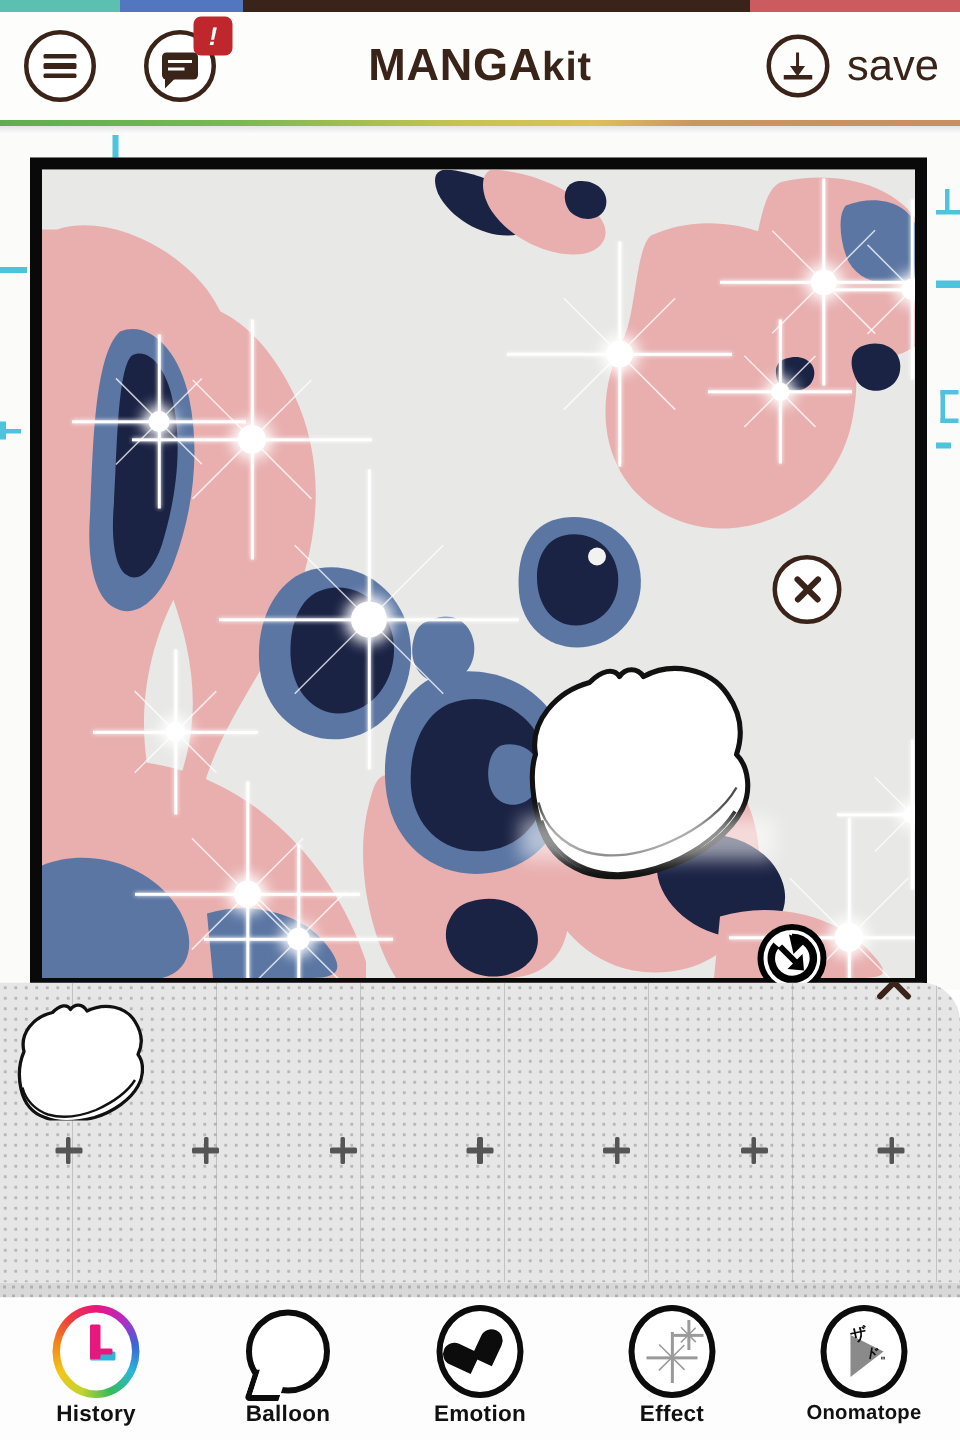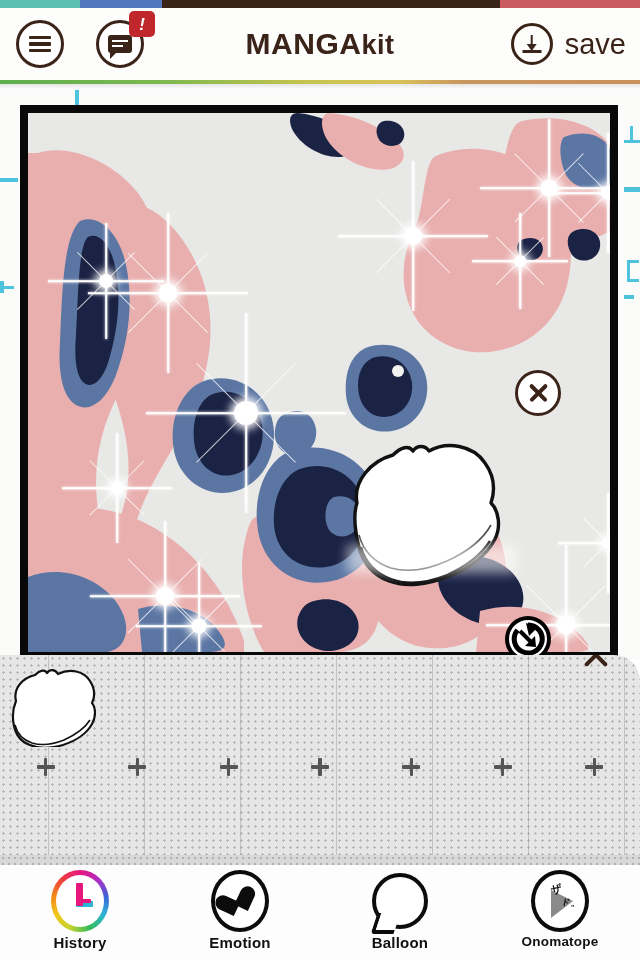--- a/index.html
+++ b/index.html
@@ -615,36 +615,51 @@
         <div class="inner">
           <span id="hist-hand-h"></span>
           <span id="hist-hand-v"></span>
           <span id="hist-hand-h2"></span>
         </div>
       </div>
     </div>
     <div class="nav-label">History</div>
   </div>
 
+  <div class="nav-item" id="nav-balloon">
+    <div class="nav-ico-box">
+      <div id="balloon-shape"></div>
+    </div>
+    <div class="nav-label">Balloon</div>
+  </div>
+
   <div class="nav-item" id="nav-emotion">
     <div class="nav-ico-box">
       <div class="ring">
           <div class="heart"></div>
         </div>
     </div>
     <div class="nav-label">Emotion</div>
   </div>
 
-  <div class="nav-item" id="nav-balloon">
+  <div class="nav-item" id="nav-effect">
     <div class="nav-ico-box">
-      <div id="balloon-shape"></div>
-    </div>
-    <div class="nav-label">Balloon</div>
-  </div>
-
+      <div class="ring">
+        <span class="eff-star" style="left:8px;top:14px;width:34px;height:34px">
+            <span class="dg1"></span>
+            <span class="dg2"></span>
+          </span>
+        <span class="eff-star" style="left:26px;top:6px;width:20px;height:20px">
+            <span class="dg1"></span>
+            <span class="dg2"></span>
+          </span>
+      </div>
+    </div>
+    <div class="nav-label">Effect</div>
+  </div>
 
 
   <div class="nav-item" id="nav-onomatope">
     <div class="nav-ico-box">
       <div class="ring">
         <span id="ono-tri"></span>
         <span class="ono-mark" style="left:16px;top:8px;transform:rotate(-12deg)">ザ</span>
         <span class="ono-mark" style="left:26px;top:22px;transform:rotate(10deg);font-size:9px">ド</span>
         <span class="ono-mark" style="left:36px;top:30px;font-size:7px">"</span>
       </div>

